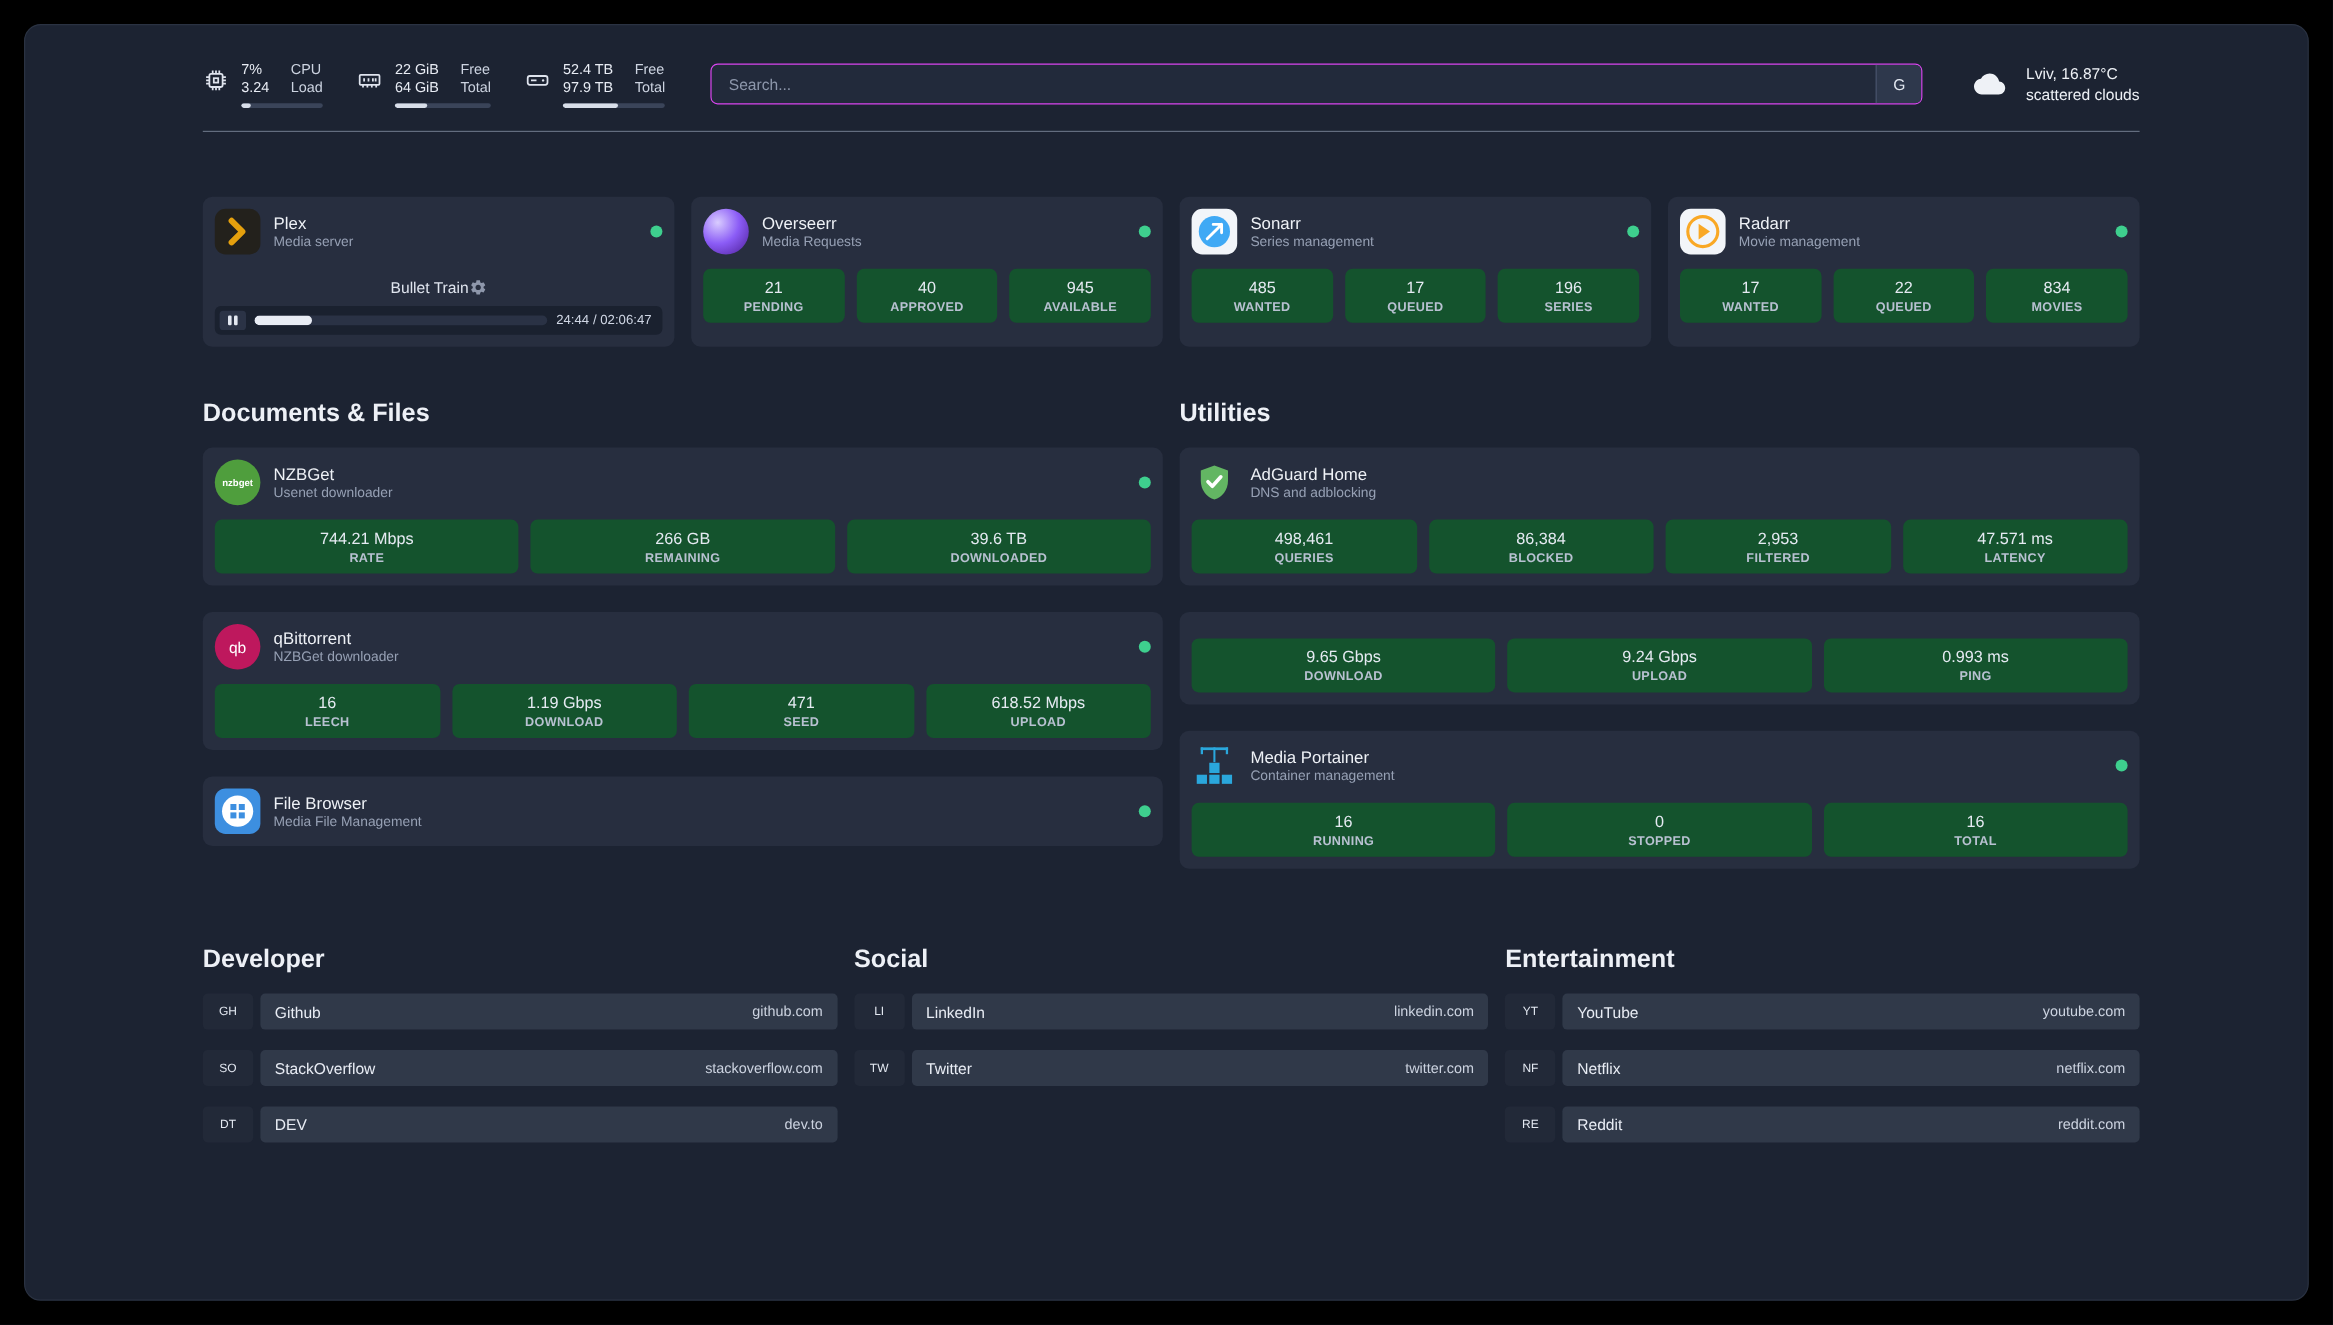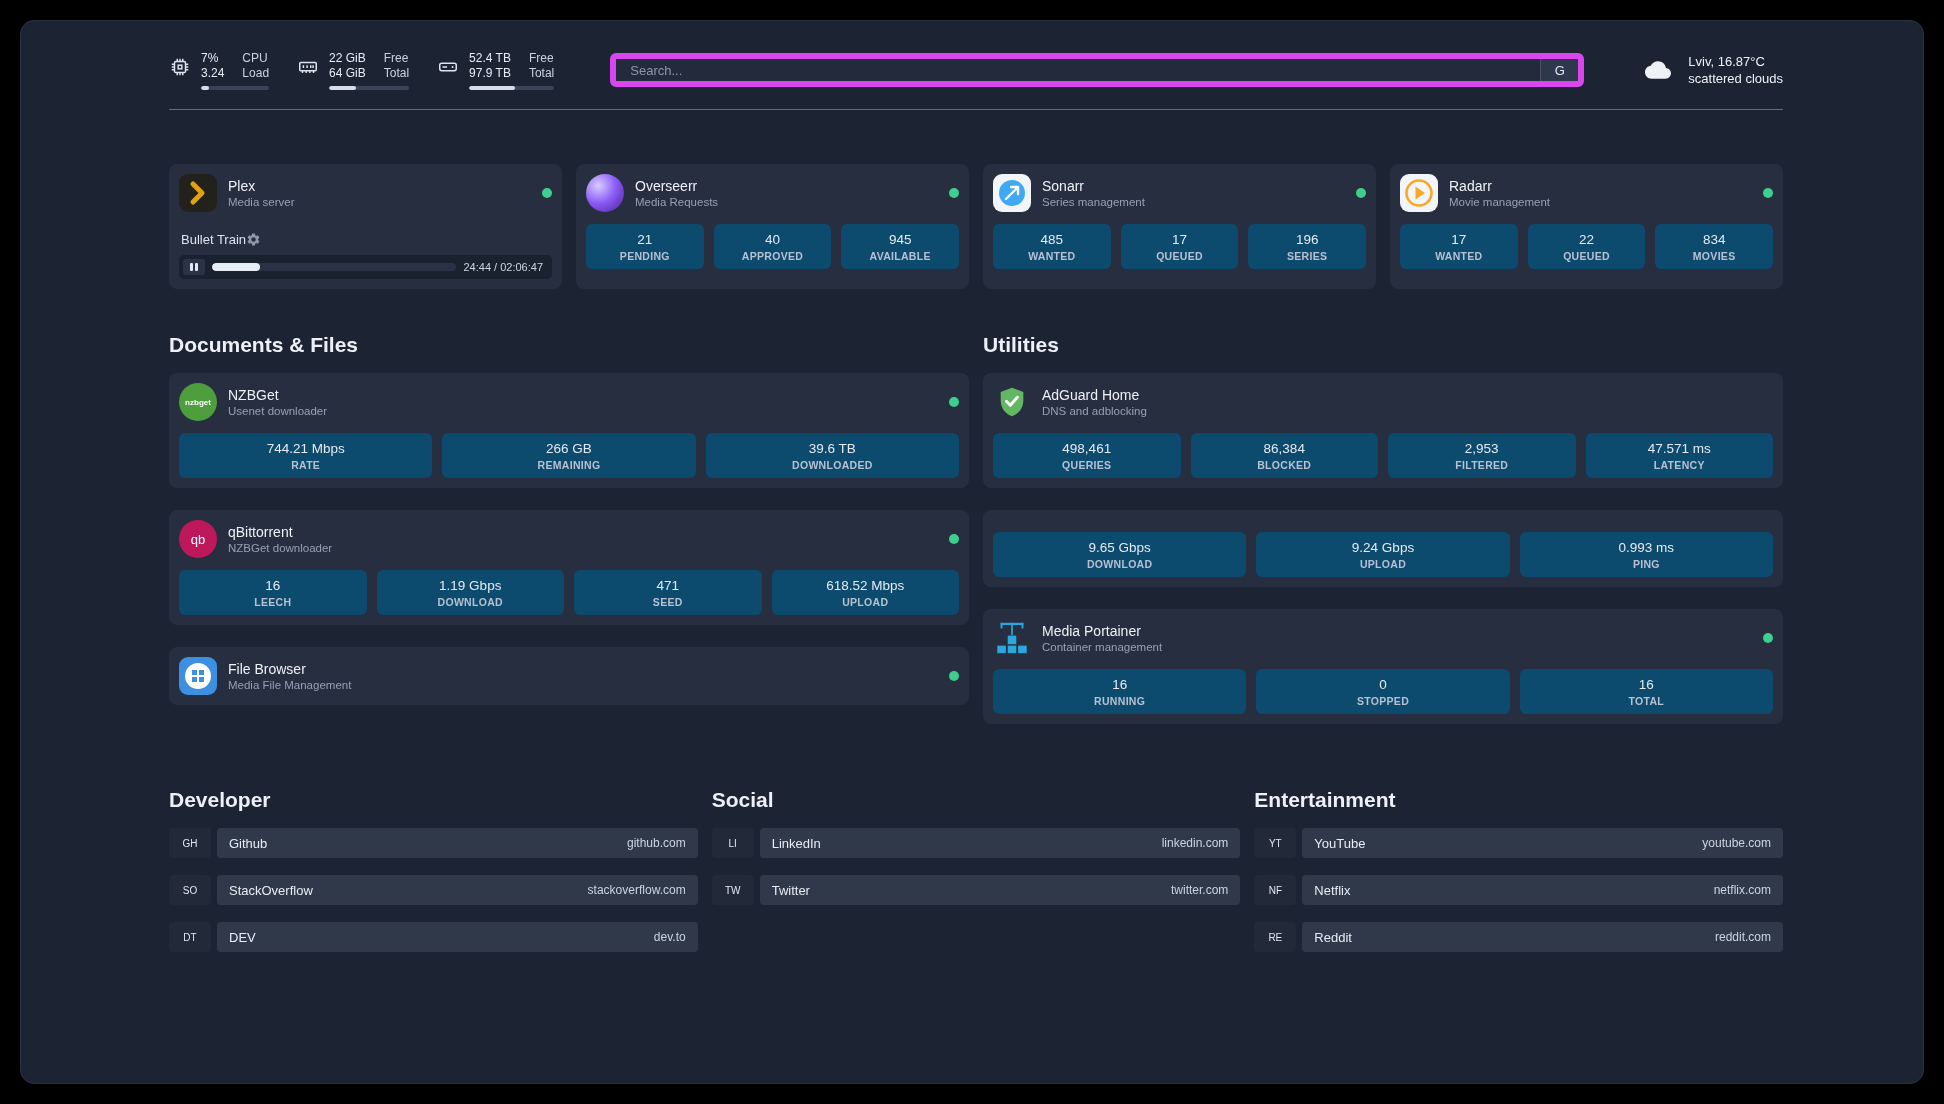--- a/index.html
+++ b/index.html
@@ -21,22 +21,22 @@
   .sys { display:flex; gap:10px; }
   .sys > svg { width:22px; height:22px; margin-top:5px; flex:0 0 auto; }
   .sys-body { display:flex; flex-direction:column; }
   .sys-cols { display:flex; gap:18px; }
   .sys-col { display:flex; flex-direction:column; font-size:12px; line-height:15px; color:#e8ecf4; }
   .sys-col.labels { color:#ccd3e0; }
   .sys-bar { margin-top:5px; height:4px; border-radius:2px; background:#3a4459; overflow:hidden; }
   .sys-bar-fill { height:100%; background:#d8dee9; border-radius:2px; }
 
   .searchwrap {
-    flex:1; margin:0 56px; height:34px; display:flex; align-items:stretch;
-    background:#222a3b; border:6px solid #d946ef; border-radius:6px; overflow:hidden;
+    flex:1; margin:0 38px; height:34px; display:flex; align-items:stretch;
+    background:#222a3b; border:1px solid #d946ef; border-radius:6px; overflow:hidden;
   }
   .searchwrap input {
     flex:1; background:transparent; border:none; outline:none;
     color:#e3e8f1; font-size:13px; padding:0 14px; font-family:inherit;
   }
   .searchwrap input::placeholder { color:#8d97ab; }
   .engine-btn {
     width:38px; border:none; border-left:1px solid #47516a; background:#2e384c;
     color:#e3e8f1; font-size:13px; cursor:pointer; font-family:inherit;
   }
@@ -68,27 +68,27 @@
   .icon-nzbget { border-radius:50%; background:#4f9e3d; color:#fff; font-size:8px; font-weight:700; }
   .icon-qbittorrent { border-radius:50%; background:#be185d; color:#fff; font-size:13px; font-weight:400; }
   .icon-filebrowser { background:#3d8fe0; }
   .icon-adguard { background:transparent; }
   .icon-speedtest { background:#212938; }
   .icon-portainer { background:transparent; }
 
   .stats { display:grid; gap:10px; margin-top:12px; }
   .cols-3 { grid-template-columns:repeat(3,1fr); }
   .cols-4 { grid-template-columns:repeat(4,1fr); }
-  .stat { background:#0c4a6e; border-radius:6px; text-align:center; padding:8px 4px 7px; }
+  .stat { background:#14532d; border-radius:6px; text-align:center; padding:8px 4px 7px; }
   .stat-value { font-size:13.5px; color:#e5eaf2; }
   .stat-label { font-size:10.5px; font-weight:700; color:#b8c1d1; margin-top:3px; letter-spacing:.3px; }
 
   
   .player { margin-top:9px; }
-  .player-top { display:flex; align-items:center; justify-content:flex-start; padding:0 2px;margin-top:20px; }
+  .player-top { display:flex; align-items:center; justify-content:center; padding:0 2px;margin-top:20px; }
   .player-title { font-size:13px; color:#dfe4ee; }
   .gear { display:flex; cursor:pointer; }
   .gear svg { width:15px; height:15px; fill:#8e97ab; }
   .player-strip { margin-top:8px; height:24px; background:#1a212f; border-radius:5px;
                   display:flex; align-items:center; gap:7px; padding:0 9px 0 4px; }
   .pause { width:22px; height:16px; background:#2b3346; border-radius:3px;
            display:flex; align-items:center; justify-content:center; gap:2.5px; cursor:pointer; }
   .pause i { width:2.5px; height:8px; background:#e3e8f1; border-radius:1px; }
   .track { flex:1; height:8px; border-radius:4px; background:#2a3245; overflow:hidden; }
   .track-fill { height:100%; background:#e8ecf4; border-radius:4px; }

